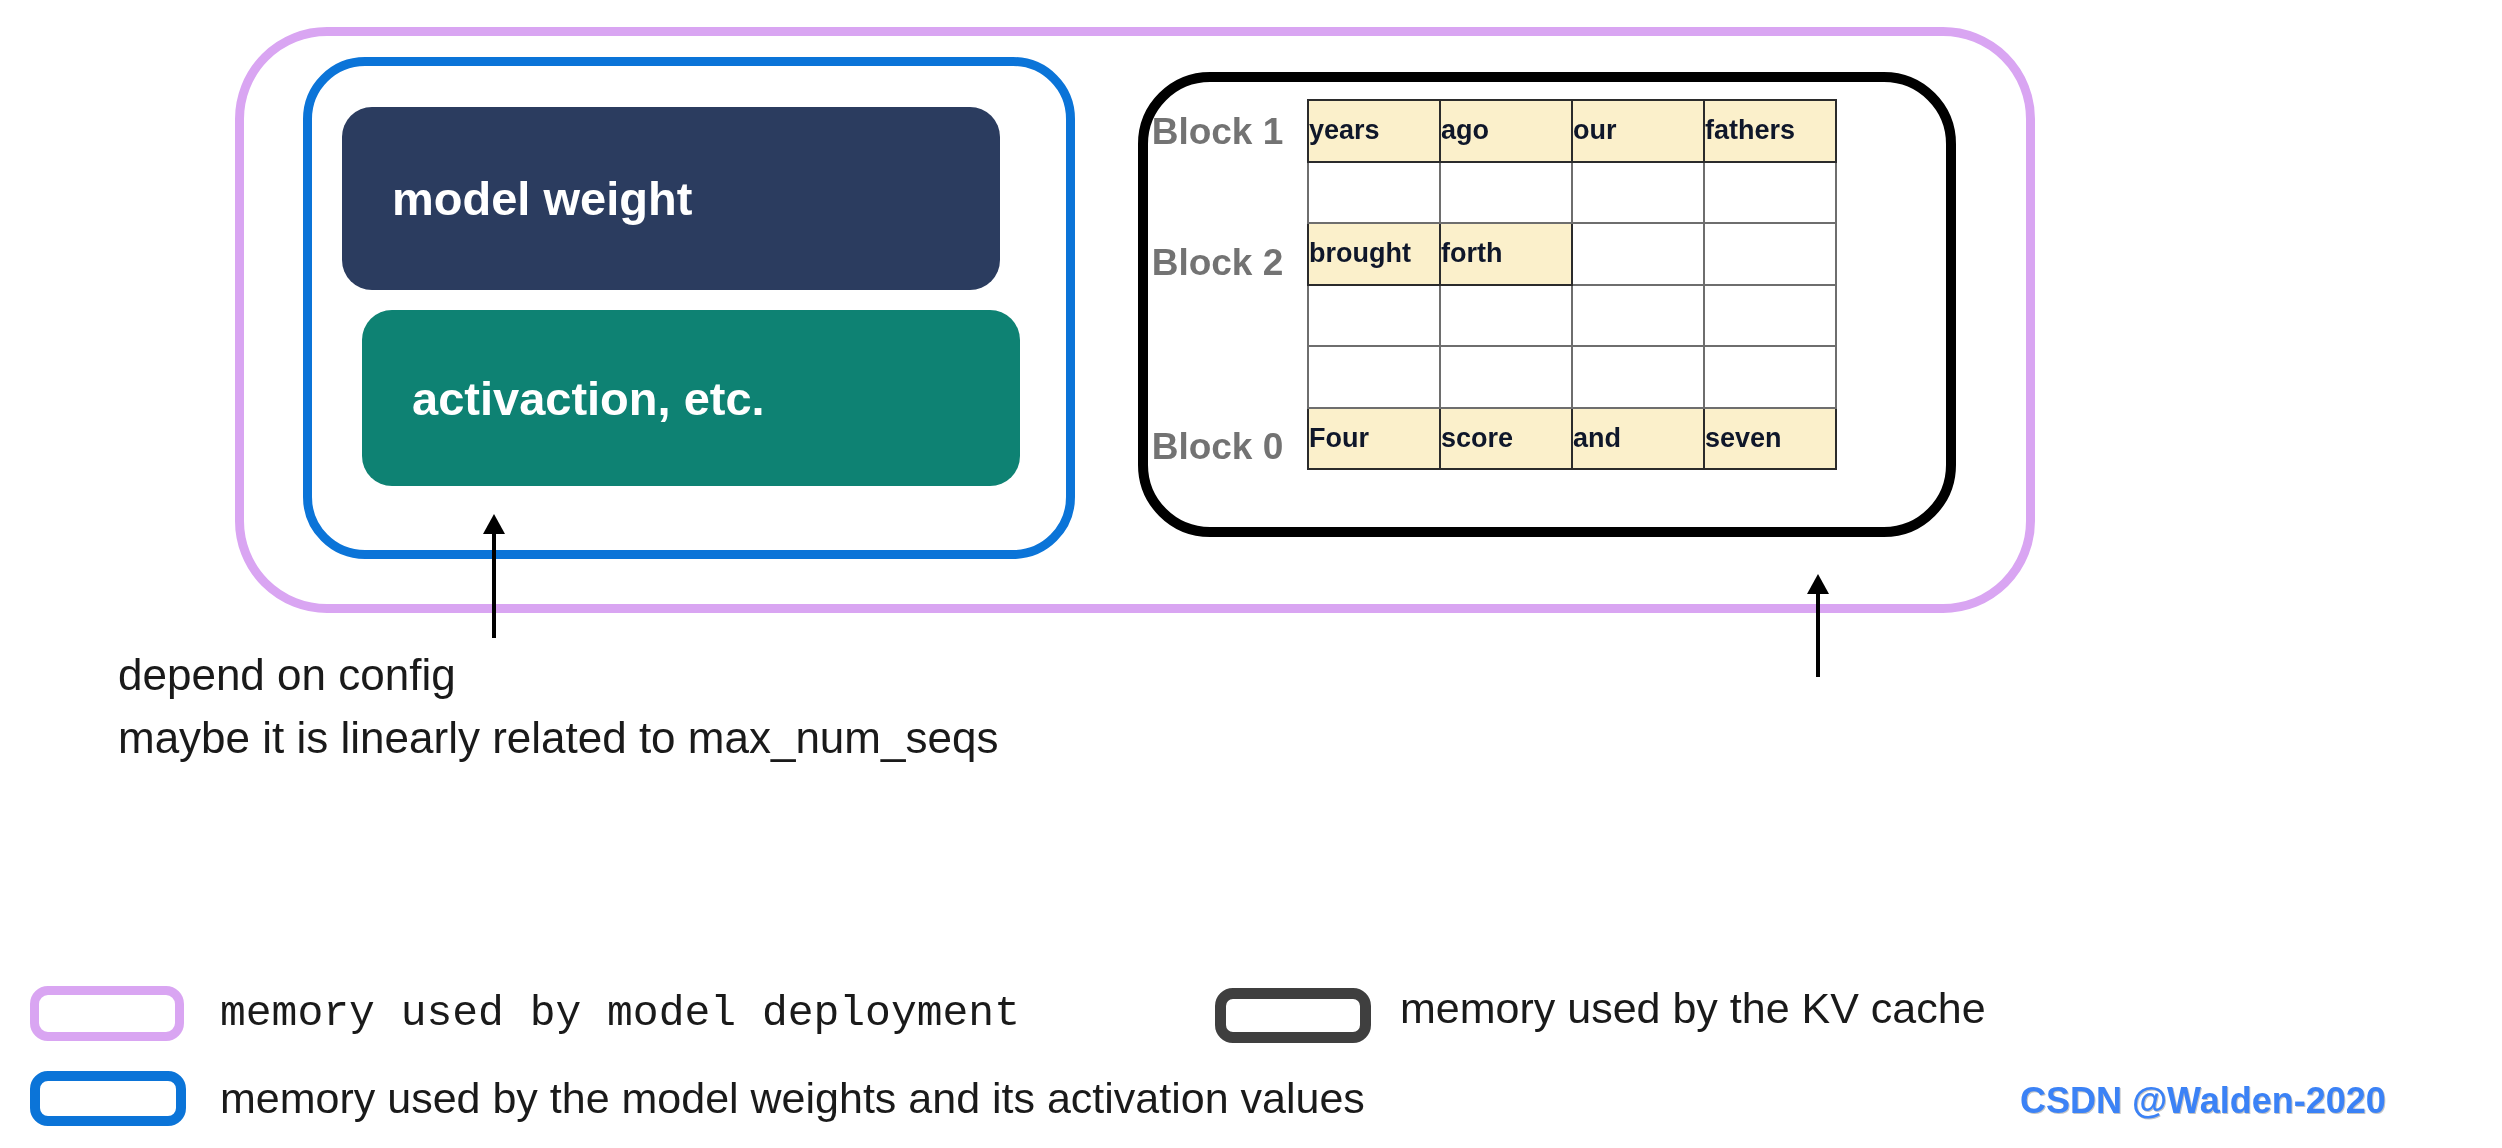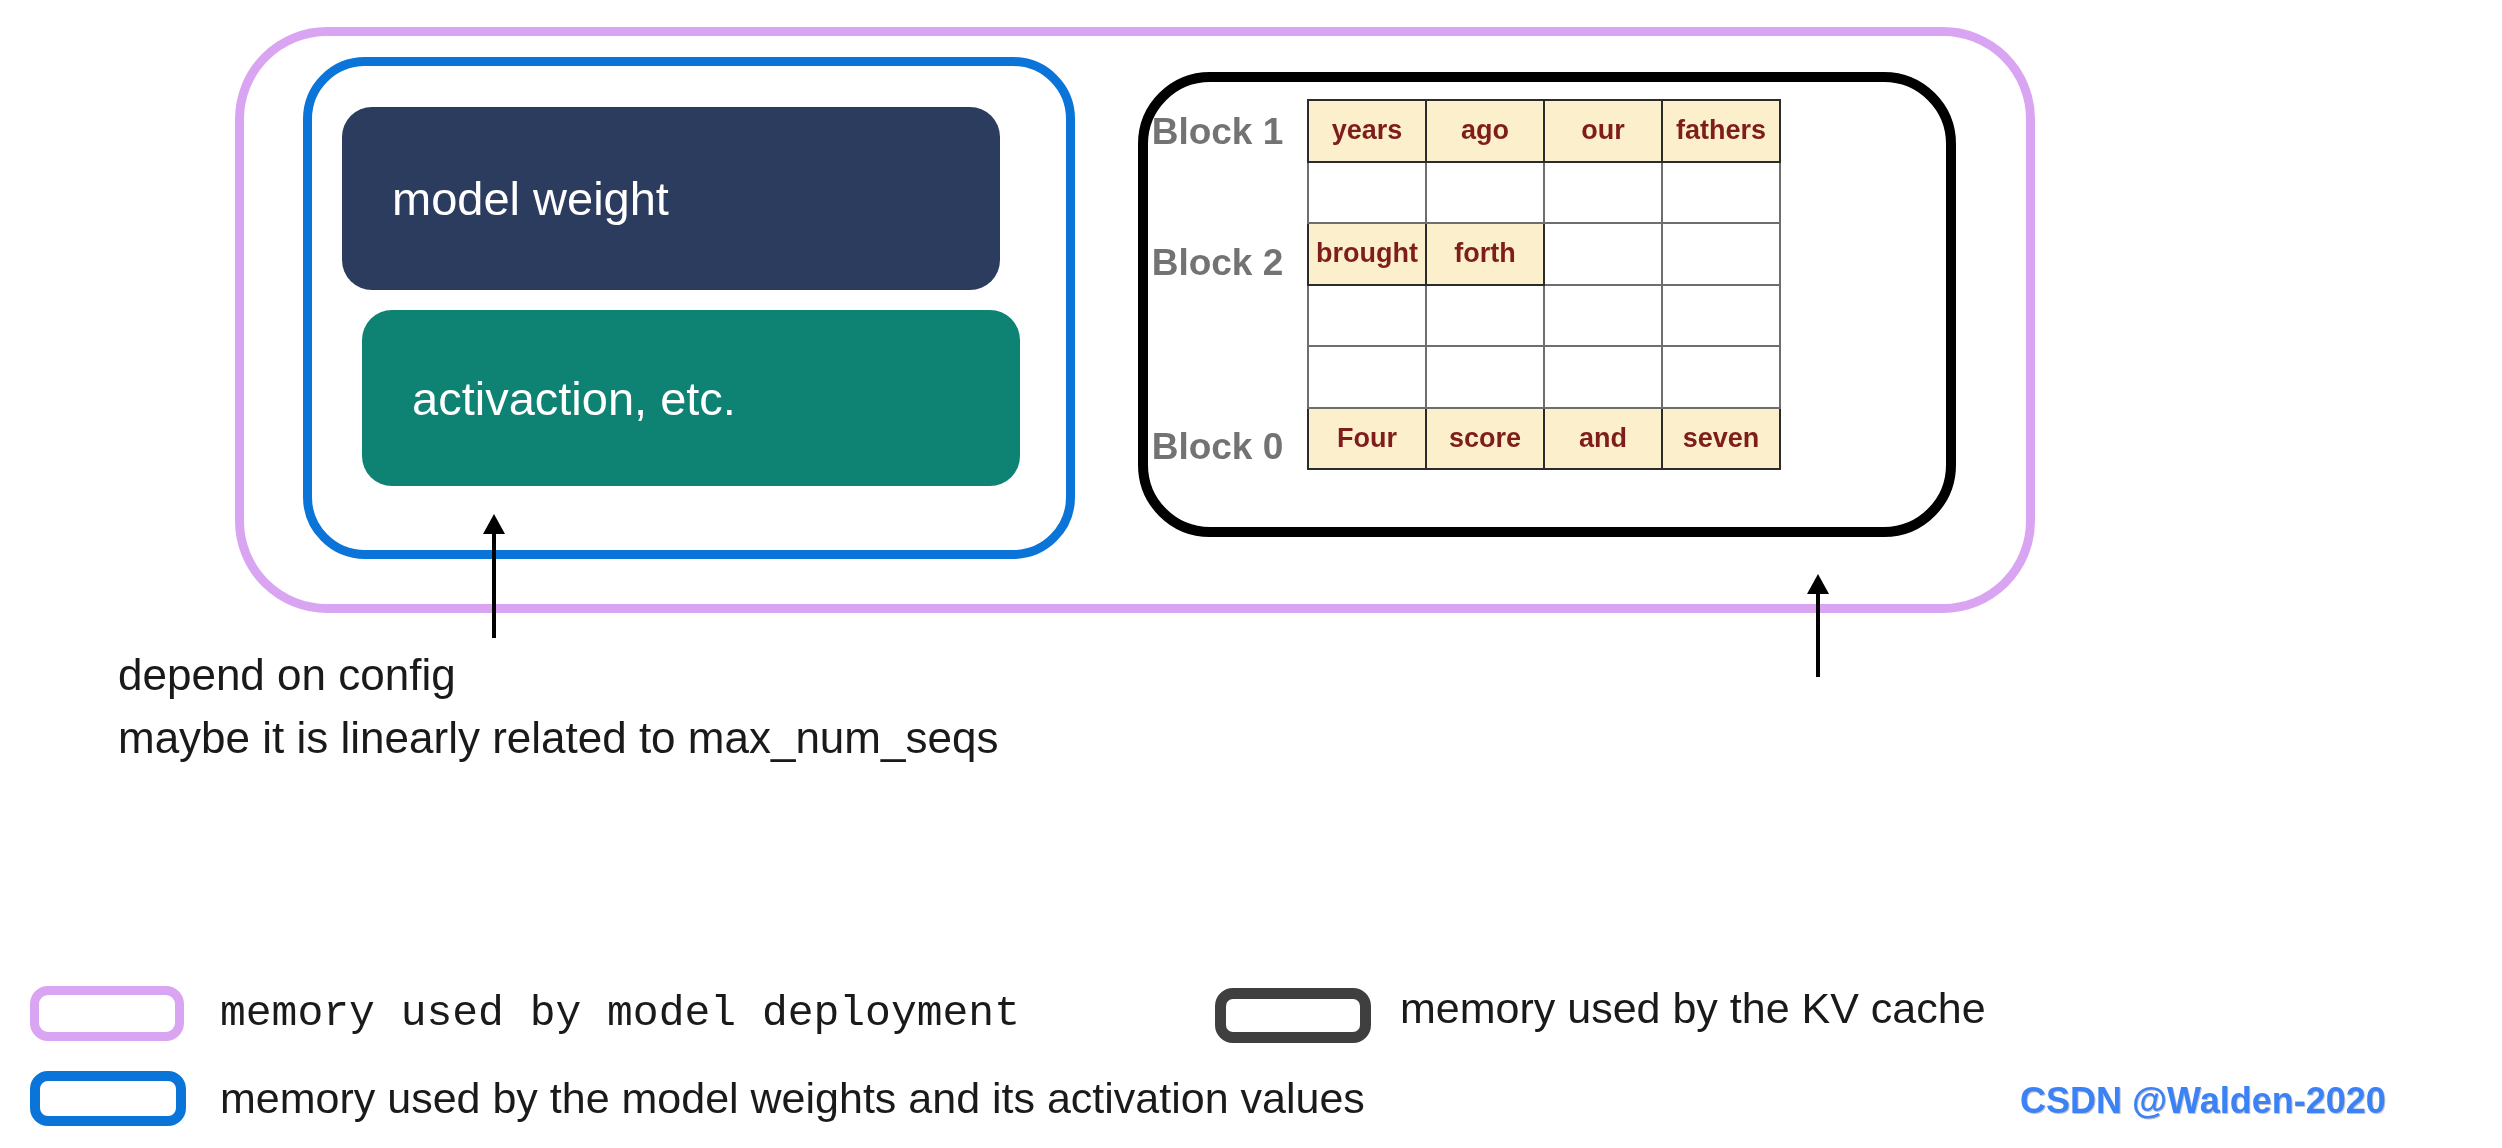--- a/index.html
+++ b/index.html
@@ -19,41 +19,41 @@
   #model-mem-box{
     left:303px;top:57px;width:772px;height:502px;
     border:9px solid #0b74d8;border-radius:62px;
   }
   #kv-box{
     left:1138px;top:72px;width:818px;height:465px;
     border:10px solid #000000;border-radius:72px;
   }
   .fill-block{
     position:absolute;box-sizing:border-box;border-radius:30px;
-    color:#ffffff;font-size:47px;font-weight:400;
+    color:#ffffff;font-size:47px;font-weight:700;
     display:flex;align-items:center;padding-left:50px;
   }
   #model-weight-block{
     left:342px;top:107px;width:658px;height:183px;
     background:#2b3c5f;
   }
   #activation-block{
     left:362px;top:310px;width:658px;height:176px;
     background:#0e8273;
   }
   
   #kv-table{
     position:absolute;left:1307px;top:99px;
     border-collapse:collapse;
   }
   #kv-table td{
-    width:118px;height:61.5px;box-sizing:border-box;
+    width:132px;height:61.5px;box-sizing:border-box;
     border:2px solid #6e6e6e;background:#ffffff;
-    text-align:center;vertical-align:middle;
-    font-size:27px;font-weight:bold;color:#7f1d1d;
+    text-align:left;vertical-align:middle;
+    font-size:27px;font-weight:bold;color:#0f172a;
     font-family:"Liberation Sans", sans-serif;
     padding:0;
   }
   #kv-table td.filled{
     background:#fbf0cb;border-color:#2b2b2b;
   }
   .block-label{
     position:absolute;left:1140px;width:155px;height:65px;
     line-height:65px;text-align:center;
     font-size:37px;font-weight:bold;color:#737373;

